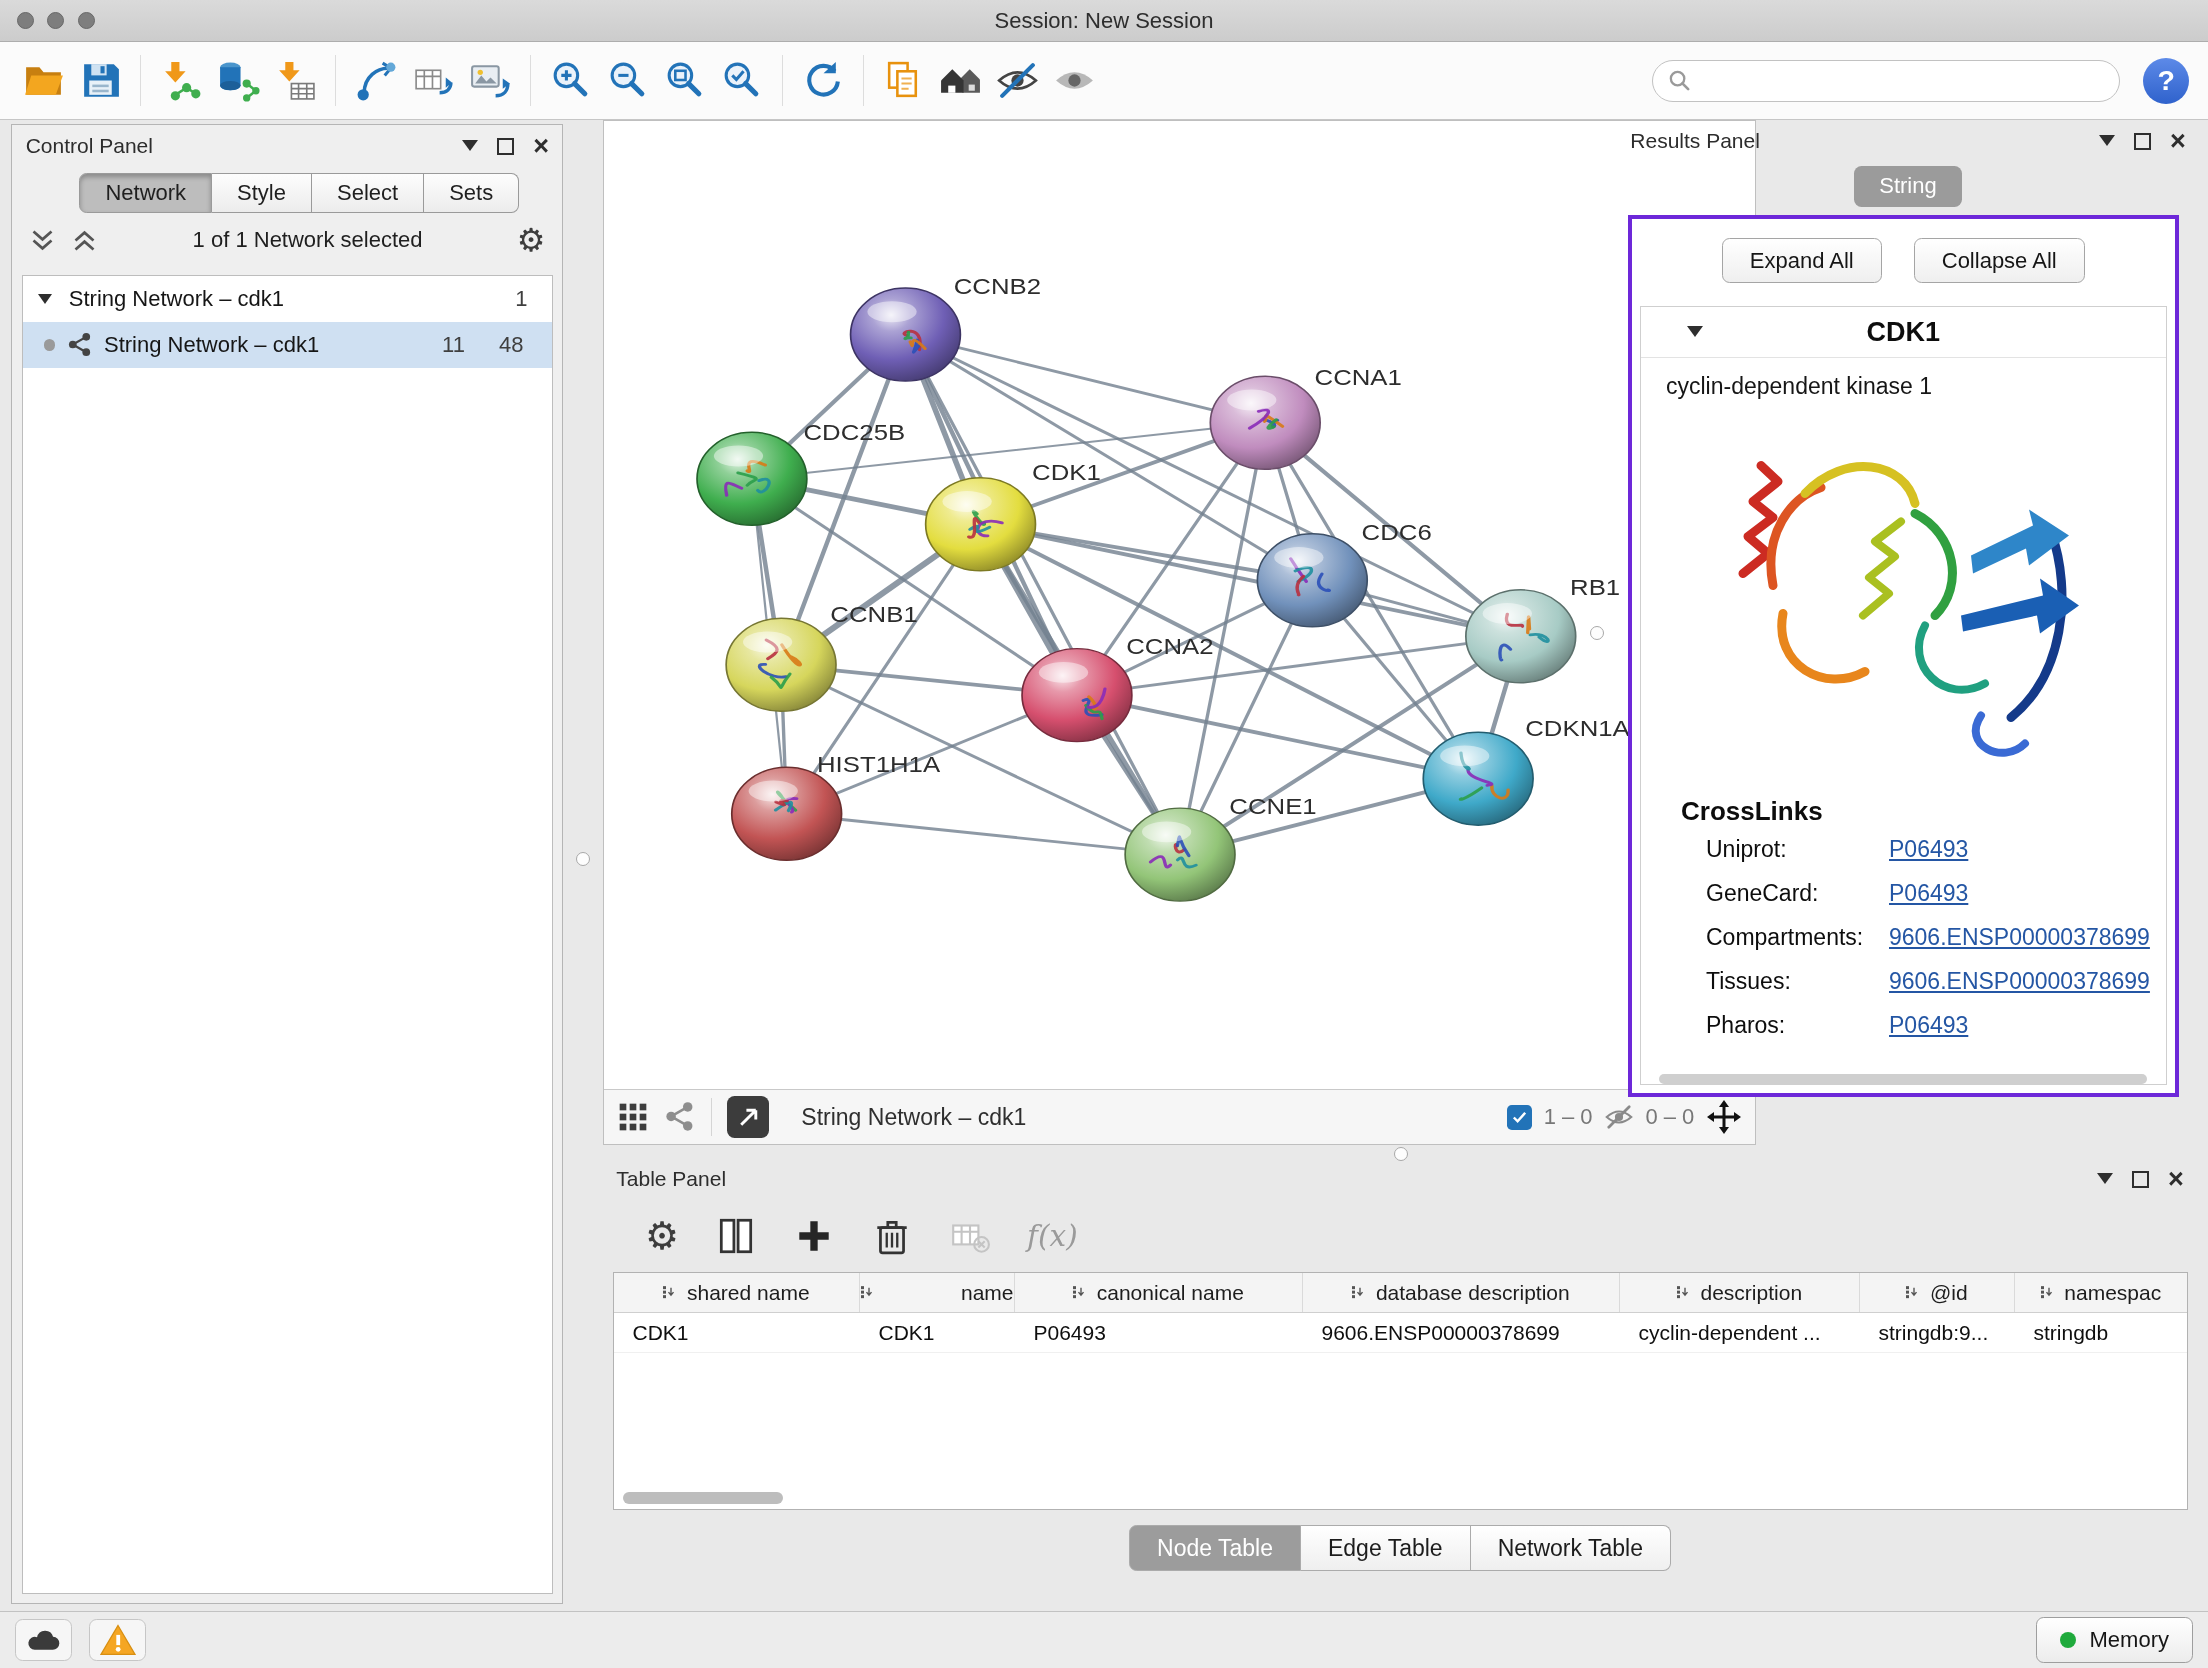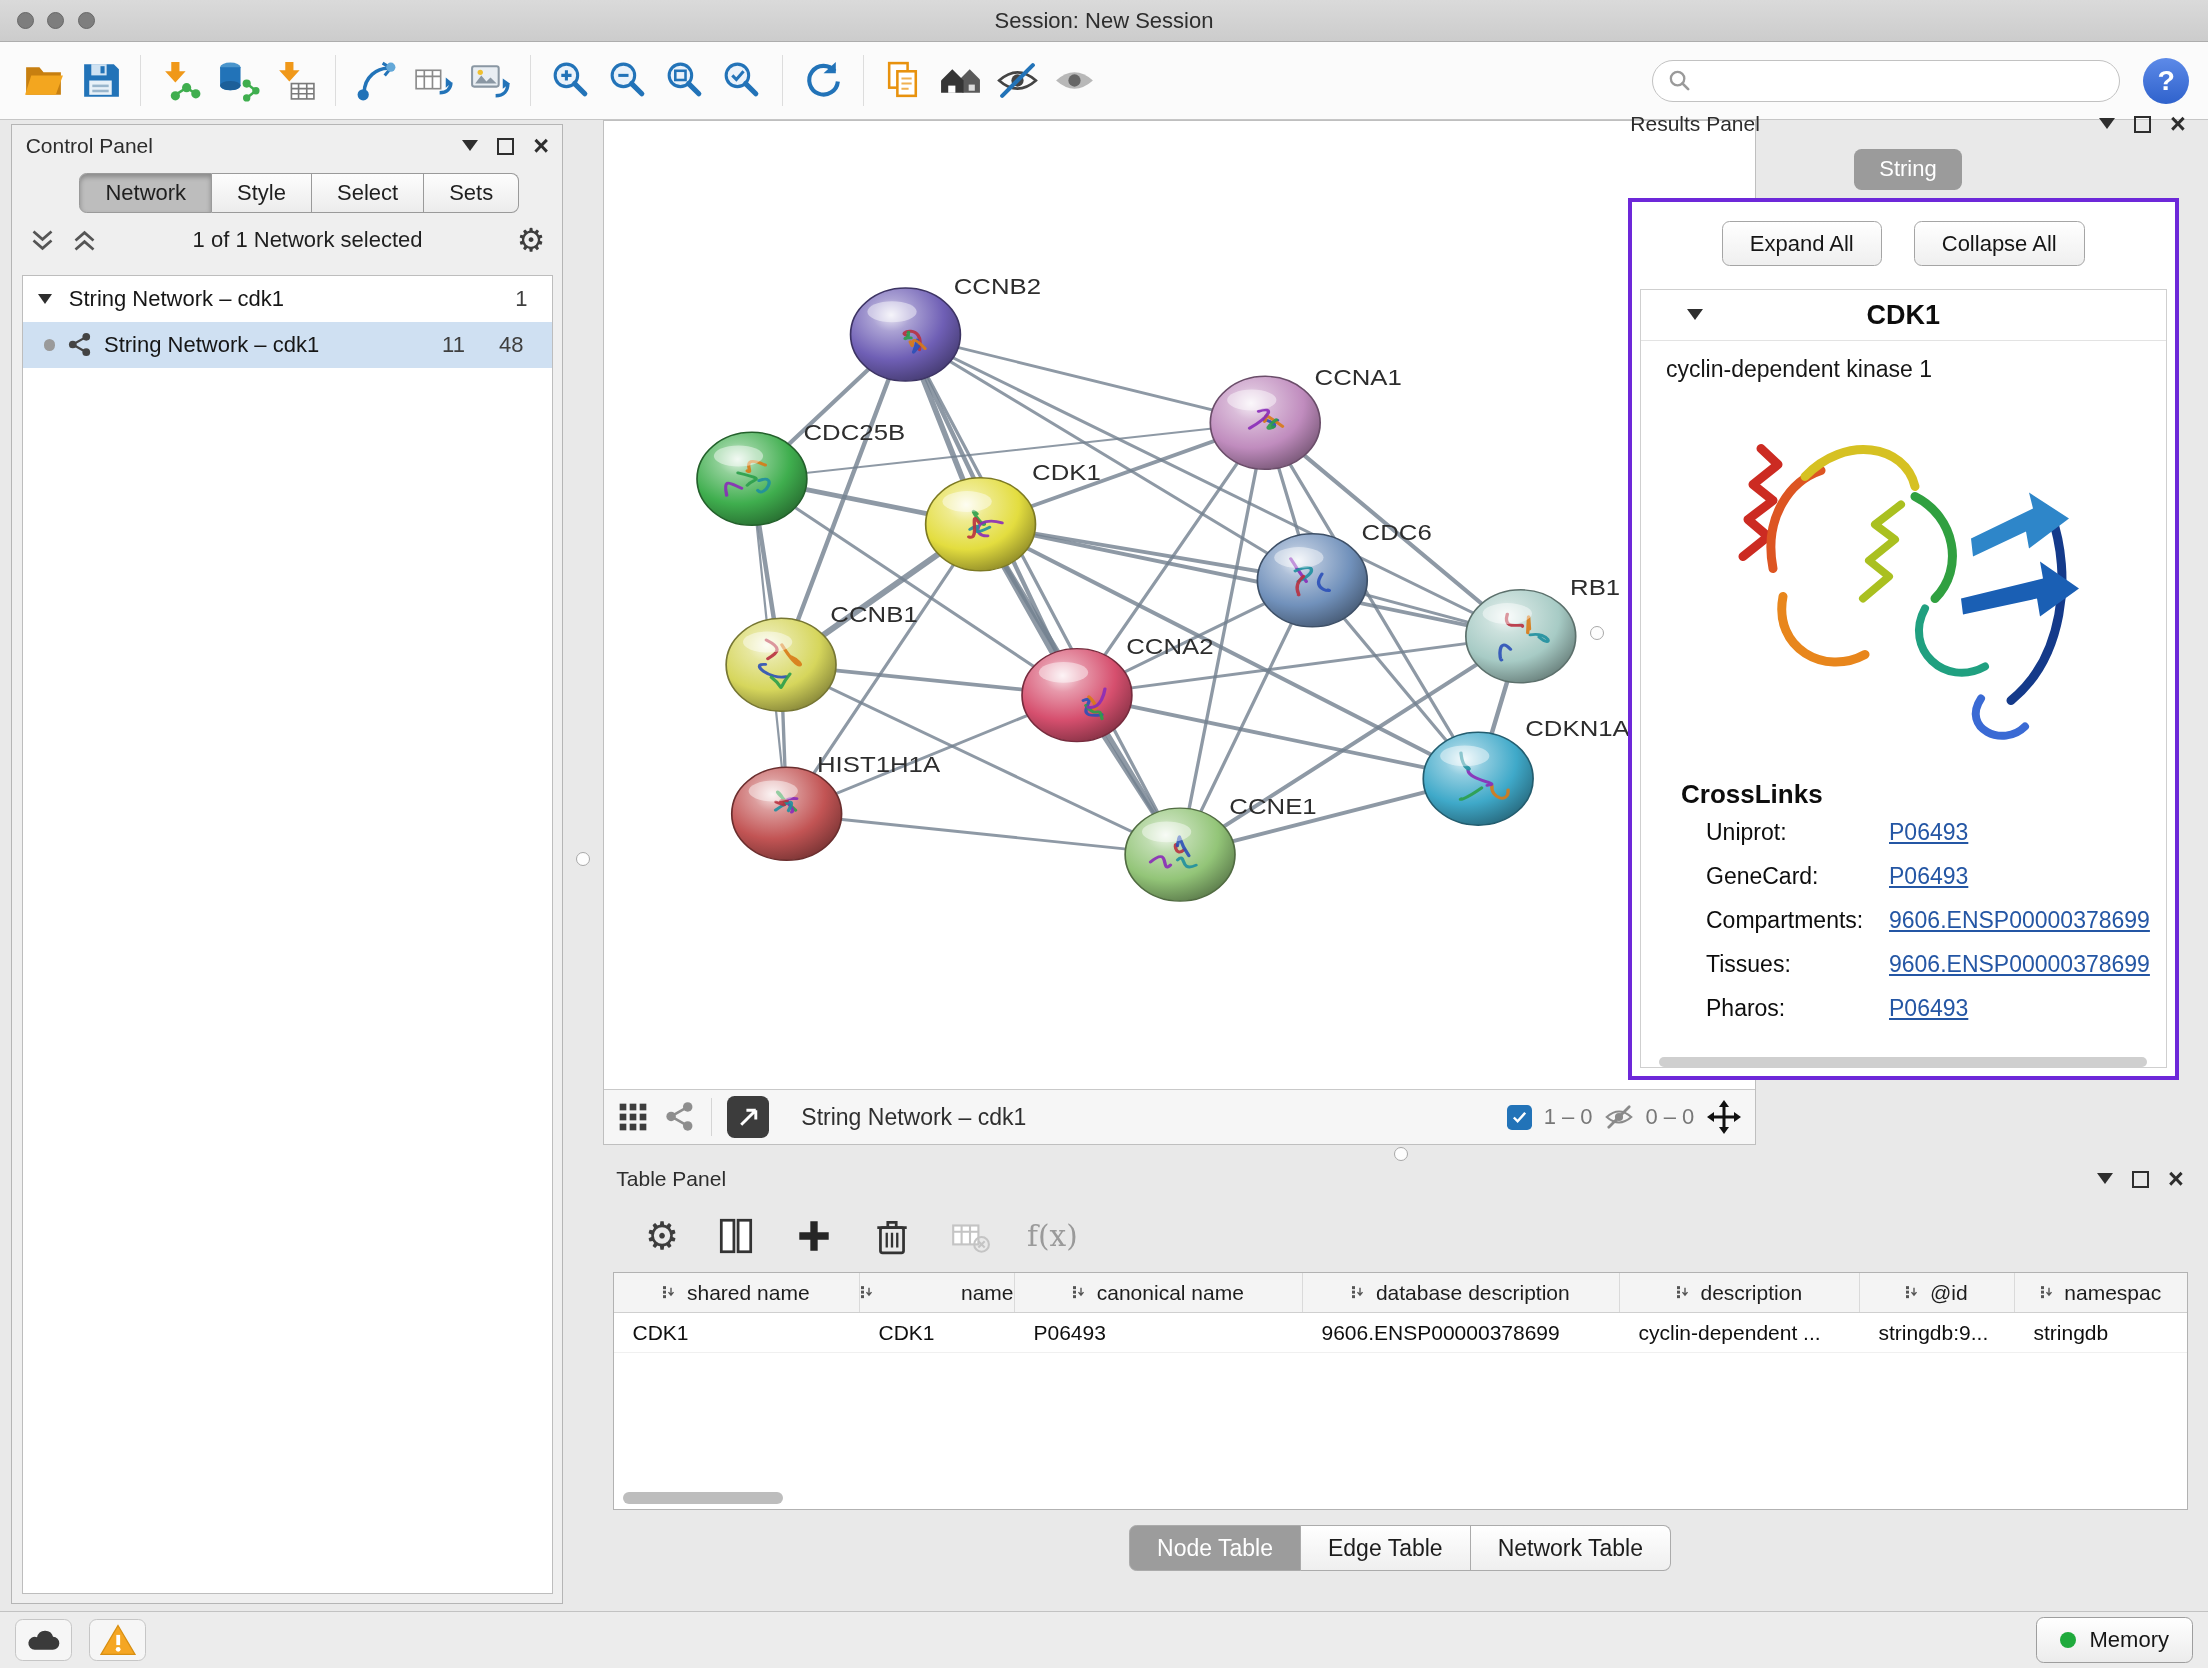--- a/index.html
+++ b/index.html
@@ -43,40 +43,40 @@
 .network-view{position:absolute;left:603px;top:120px;width:1153px;height:1025px;background:#fff;border:1px solid #bfbfbf;display:flex;flex-direction:column}
 .net-canvas{flex:1;position:relative}
 .net-canvas svg{position:absolute;inset:0;width:100%;height:100%}
 .net-toolbar{height:55px;border-top:1px solid #c9c9c9;background:#f6f6f6;display:flex;align-items:center;padding:0 13.3px;gap:15px}
 .net-title{font-size:23px;color:#2f2f2f;margin-left:17px}
 .net-status{margin-left:auto;display:flex;align-items:center;gap:11.4px;font-size:22px;color:#777}
 .v-sep{width:1px;height:38px;background:#d5d5d5}
 .dark-btn{width:42px;height:42px;background:#3c3c3c;border-radius:7.6px;display:flex;align-items:center;justify-content:center}
 .chk{width:25px;height:25px;background:#2273b8;border-radius:4.8px;display:flex;align-items:center;justify-content:center}
 
-.results-panel{position:absolute;left:1617px;top:103px;width:582px;height:1025px}
+.results-panel{position:absolute;left:1617px;top:120px;width:582px;height:1025px}
 .string-badge{margin:3.8px auto 0;width:fit-content;background:#9b9b9b;color:#fff;font-size:22px;padding:7.6px 25px;border-radius:7.6px}
 .results-box{position:absolute;left:10.5px;right:20px;top:95px;bottom:48px;background:#fff;border:4px solid #6d28d9;display:flex;flex-direction:column;align-items:center;padding:19px 0 8px}
 .ra-row{display:flex;gap:32px}
 .btn{border:1px solid #a5a5a5;border-radius:7.6px;background:linear-gradient(#ffffff,#efefef);font-size:22px;color:#161616;padding:8.6px 27px}
 .section{margin-top:23px;width:calc(100% - 17px);border:1px solid #cfcfcf;flex:1;display:flex;flex-direction:column;overflow:hidden;align-items:center}
 .section-hdr{display:flex;align-items:center;height:51px;width:100%;font-size:27px;font-weight:bold;color:#0d0d0d;position:relative;justify-content:center;border-bottom:1px solid #e3e3e3}
 .section-tri{position:absolute;left:46px}
 .section-desc{font-size:23px;color:#161616;padding:15px 0 0 25px;align-self:flex-start}
 .protein-img{margin:13.3px auto 3.8px}
 .crosslinks-title{font-size:26px;font-weight:bold;align-self:flex-start;padding-left:40px;margin-top:5.7px;color:#0d0d0d}
 .cl-row{display:flex;width:100%;padding:8.6px 0 8.6px 65px;font-size:23px;align-items:baseline}
 .cl-label{width:183px;color:#0d0d0d;flex:0 0 auto}
 .cl-link{color:#2456a4;text-decoration:underline}
 .hscroll{height:10.5px;background:#cfcfcf;border-radius:5.7px;width:93%;margin-top:auto}
 
 .table-panel{position:absolute;left:603px;top:1158px;width:1594px;height:447px}
 .tbl-toolbar{display:flex;align-items:center;gap:36px;padding:11.4px 0 11.4px 42px;height:72px}
 .tbl-toolbar svg{width:42px;height:42px}
-.fx{font-family:"DejaVu Serif","Liberation Serif",serif;font-size:29.5px;color:#9a9a9a}
+.fx{font-family:"DejaVu Serif","Liberation Serif",serif;font-style:italic;font-size:29.5px;color:#9a9a9a}
 .tbl-box{margin:0 9.5px;background:#fff;border:1px solid #b2b2b2;height:238px;position:relative;overflow:hidden}
 .tbl-header{display:flex;background:#f4f4f4;border-bottom:1px solid #cfcfcf;height:40px}
 .th{display:flex;align-items:center;justify-content:center;gap:8.6px;font-size:21px;color:#1d1d1d;border-right:1px solid #dadada;flex:0 0 auto;overflow:hidden;white-space:nowrap}
 .tbl-row{display:flex;height:40px;border-bottom:1px solid #f0f0f0}
 .td{display:flex;align-items:center;padding-left:19px;font-size:21px;color:#0f0f0f;flex:0 0 auto;overflow:hidden;white-space:nowrap}
 .tbl-hscroll{position:absolute;left:9.5px;bottom:4.8px;width:160px;height:12.4px;border-radius:6.7px;background:#bdbdbd}
 .tbl-tabs{display:flex;justify-content:center;margin-top:15px}
 .tbl-tab{border:1px solid #ababab;border-left:none;background:linear-gradient(#ffffff,#efefef);font-size:23px;color:#1d1d1d;padding:8.6px 27px}
 .tbl-tab:first-child{border-left:1px solid #ababab;border-radius:7.6px 0 0 7.6px}
 .tbl-tab:last-child{border-radius:0 7.6px 7.6px 0}

